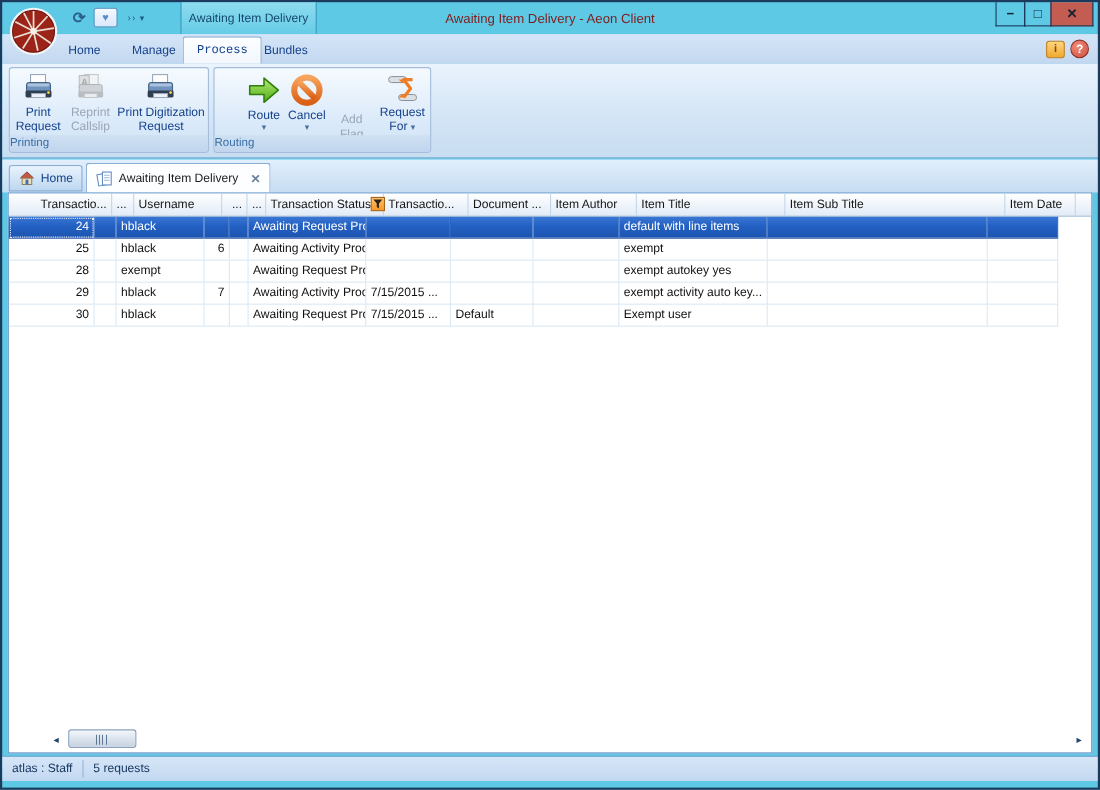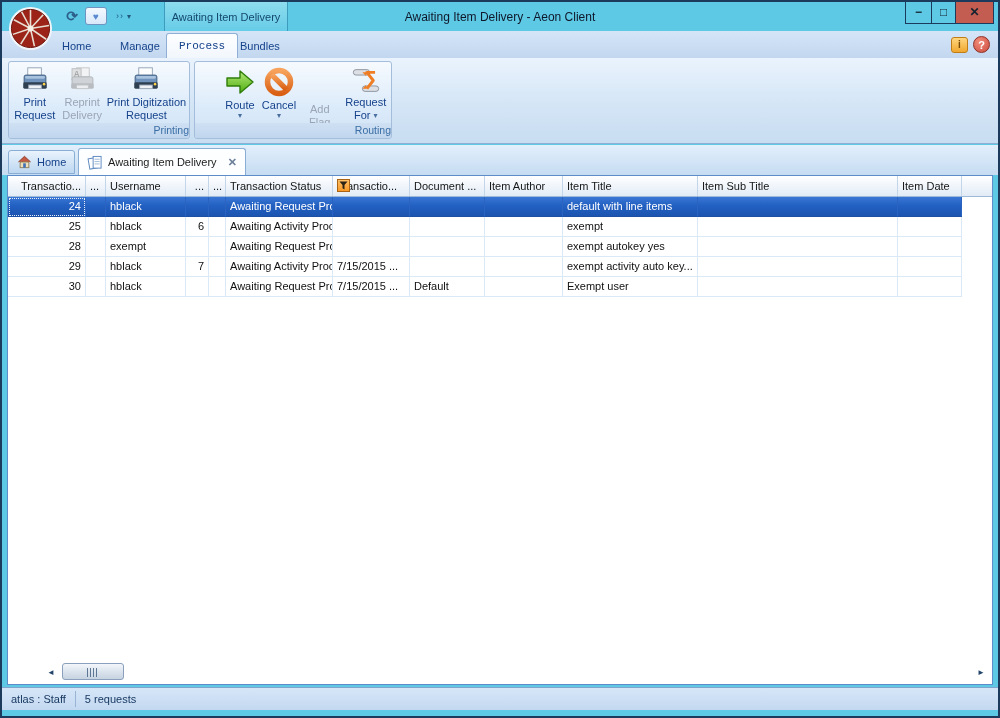--- a/index.html
+++ b/index.html
@@ -22,21 +22,21 @@
              color:#5b8ad0; font-size:10px; }
   .qat-more { color:#1f5a7e; font-size:9px; letter-spacing:1px; margin-left:6px; }
   .qat-arrow { color:#1f5a7e; font-size:8px; }
   .ctx-caption { position:absolute; left:162px; top:0; width:124px; height:29px;
                  background:linear-gradient(#8edcee,#66cce7);
                  border-left:1px solid #3d9cbd; border-right:1px solid #3d9cbd;
                  display:flex; align-items:center; justify-content:center;
                  font-size:11px; color:#14486e; }
   .win-title { position:absolute; left:0; top:0; width:100%; height:29px;
                display:flex; align-items:center; justify-content:center;
-               font-size:12px; color:#0f172a; }
+               font-size:12px; color:#7f1d1d; }
   .win-buttons { position:absolute; right:4px; top:-1px; display:flex; z-index:6; }
   .win-btn { height:23px; border:1px solid #1b3a5c; border-top:none; margin-left:-1px;
              display:flex; align-items:center; justify-content:center;
              font-size:12px; font-weight:bold; color:#13222f; }
   .win-btn.min { width:27px; }
   .win-btn.max { width:25px; }
   .win-btn.close { width:39px; background:#c35c51; }
   
   .tabrow { position:absolute; left:0; top:29px; width:996px; height:27px;
             background:linear-gradient(#d5e5f8,#c2d7ef); }
@@ -54,21 +54,21 @@
                  font-weight:bold; display:flex; align-items:center; justify-content:center; }
   
   .ribbon { position:absolute; left:0; top:56px; width:996px; height:86px;
             background:linear-gradient(#eaf3fd,#d4e5f6 55%,#c8ddf1);
             border-bottom:1px solid #8fb0d4; }
   .rgroup { position:absolute; top:3px; height:78px;
             border:1px solid #a3bddb; border-radius:3px;
             background:linear-gradient(#f6fafe,#dcebfa 60%,#cfe2f5); }
   .rgroup-label { position:absolute; left:0; bottom:0; width:100%; height:15px;
                   background:linear-gradient(#cfe0f3,#c0d6ee); border-radius:0 0 3px 3px;
-                  font-size:10.5px; color:#3a6ea5; text-align:right; line-height:14px; }
+                  font-size:10.5px; color:#3a6ea5; text-align:left; line-height:14px; }
   .rgroup-buttons { position:absolute; left:1px; top:1px; right:1px; bottom:16px;
                     display:flex; align-items:stretch; }
   .rbtn { display:flex; flex-direction:column; align-items:center; padding-top:3px;
           font-size:11px; color:#15428b; text-align:center; line-height:13px; }
   .rbtn .ric { width:32px; height:32px; margin-bottom:1px; }
   .rbtn.disabled { color:#9aa5b5; }
   .drop-arrow { font-size:8px; color:#4a6f9e; line-height:8px; }
   .rbtn.disabled .drop-arrow { color:#a6afbd; }
   
   .doctabs { position:absolute; left:0; top:143px; width:996px; height:30px;
@@ -77,21 +77,21 @@
           border:1px solid #8aadd3; border-radius:3px 3px 0 0; padding:0 8px; }
   .dtab.home { left:6px; top:5px; height:24px; color:#15428b;
                background:linear-gradient(#e9f3fd,#bdd7f0); }
   .dtab.active { left:76px; top:3px; height:27px; color:#1b1b1b; background:#fdfeff; border-bottom:none; }
   .dtab .closex { color:#6b7f99; font-weight:bold; font-size:11px; margin-left:6px; }
   
   .gridpanel { position:absolute; left:5px; top:173px; width:986px; height:510px;
                background:#fff; border:1px solid #5d8cc9; }
   .ghead { position:absolute; left:0; top:0; width:100%; height:21px;
            background:linear-gradient(#ffffff,#eaf1f9 70%,#e2ebf6);
-           border-bottom:1px solid #9dbbd9; display:flex; }
+           border-bottom:1px solid #9dbbd9; display:flex;padding-left:16px; }
   .gh { height:20px; line-height:20px; padding:0 4px; font-size:11px; color:#161616;
         border-right:1px solid #c3d6e9; overflow:hidden; white-space:nowrap; }
   .grow { display:flex; width:954px; height:20px; }
   .gc { height:20px; line-height:19px; padding:0 4px; font-size:11px; color:#111;
         border-right:1px solid #dbe9f6; border-bottom:1px solid #dbe9f6;
         overflow:hidden; white-space:nowrap; }
   .grow.sel .gc { background:linear-gradient(#3a77d4,#2260c2 45%,#1d55b0); color:#fff;
                   border-right-color:#2a64c0; border-bottom-color:#1d4fa4; }
   .grow.sel .gc.focus { outline:1px dotted #e8eef8; outline-offset:-2px; }
   .w0{width:78px; text-align:right;} .w1{width:20px;} .w2{width:80px;}
@@ -195,21 +195,21 @@
         <div class="rbtn disabled" style="width:46px;">
           <svg class="ric" viewBox="0 0 32 32" opacity="0.75">
             <rect x="10" y="2" width="14" height="10" fill="#f2f2f2" stroke="#b3b3b3"></rect>
             <rect x="5" y="3" width="10" height="12" fill="#d9d9d9" stroke="#a8a8a8"></rect>
             <text x="7" y="12" font-size="9" fill="#8e8e8e" font-family="Liberation Sans, sans-serif" font-weight="bold">A</text>
             <rect x="5" y="12" width="23" height="9" rx="2" fill="#c7c9cc" stroke="#9b9da0"></rect>
             <rect x="4" y="19" width="25" height="6" rx="1.5" fill="#a9abae"></rect>
             <rect x="10" y="21" width="13" height="4" fill="#ececec" stroke="#b5b5b5"></rect>
           </svg>
           <div>Reprint</div>
-          <div>Delivery</div>
+          <div>Callslip</div>
         </div>
         <div class="rbtn" style="width:84px;">
           <svg class="ric" viewBox="0 0 32 32">
             <rect x="8" y="2" width="15" height="10" fill="#fdfdfd" stroke="#8fa0b5"></rect>
             <rect x="4" y="10" width="24" height="10" rx="2" fill="#6f93bd" stroke="#3d5a7c"></rect>
             <rect x="5" y="11" width="22" height="3" rx="1.5" fill="#a9c2dd"></rect>
             <rect x="3" y="18" width="26" height="7" rx="1.5" fill="#2e3f52"></rect>
             <rect x="9" y="21" width="14" height="4" fill="#eef2f7" stroke="#9aa7b8"></rect>
             <circle cx="26" cy="20" r="1.4" fill="#ffd24a"></circle>
           </svg>

